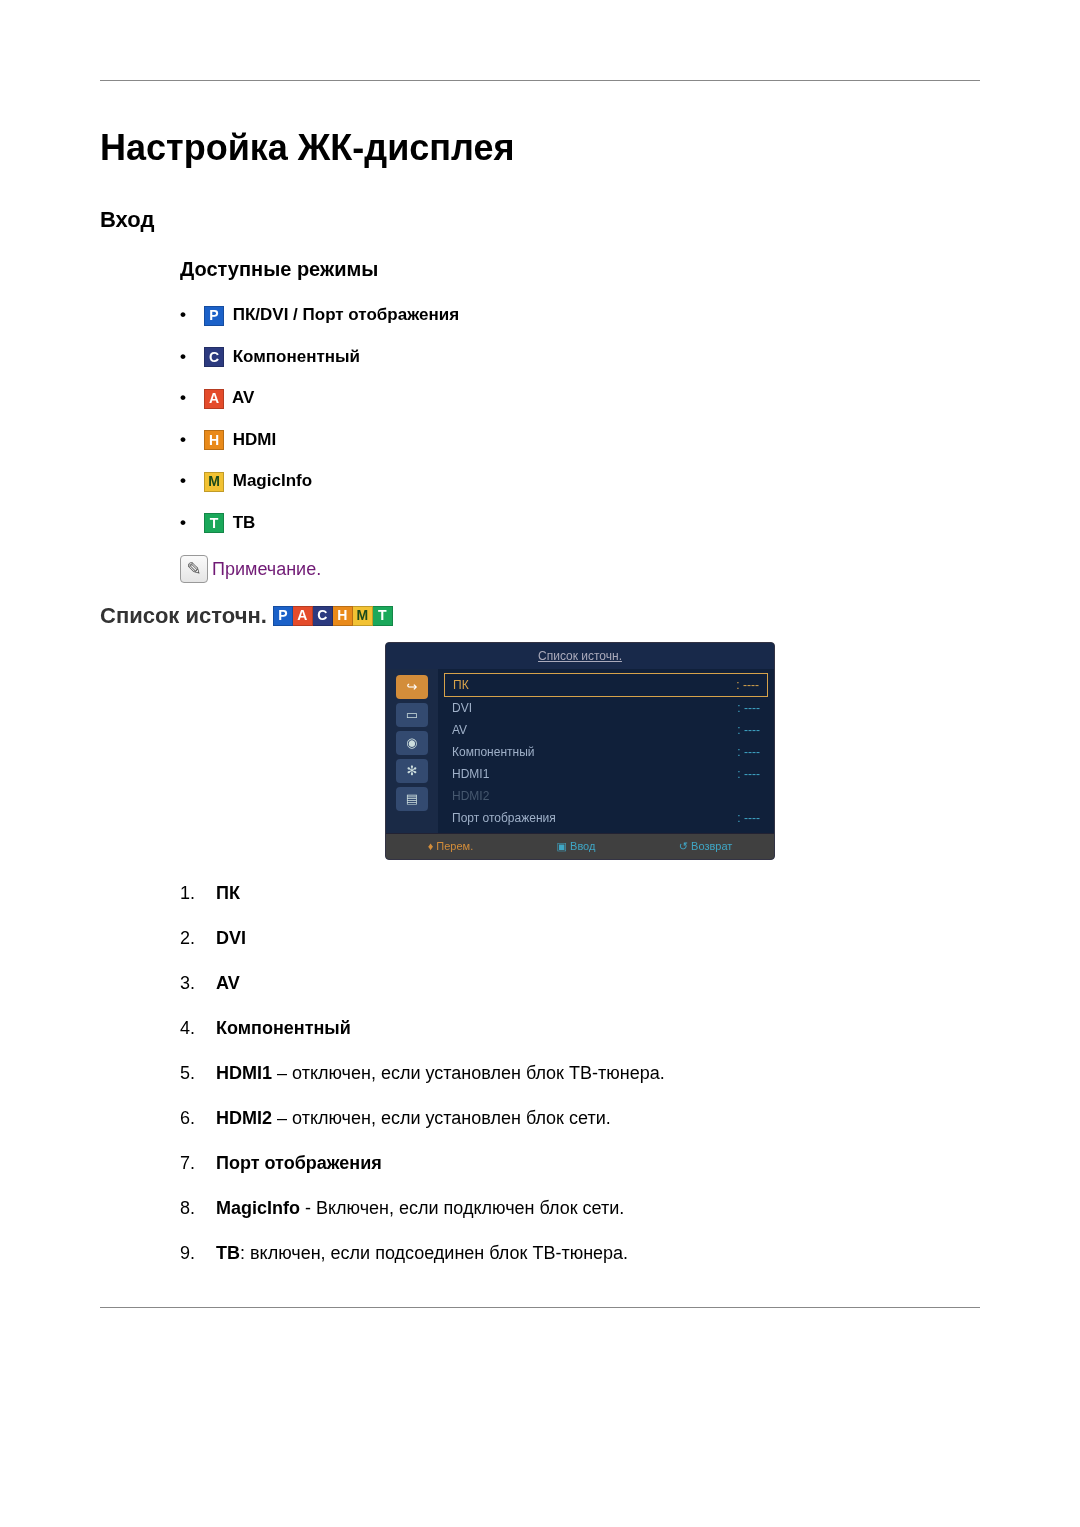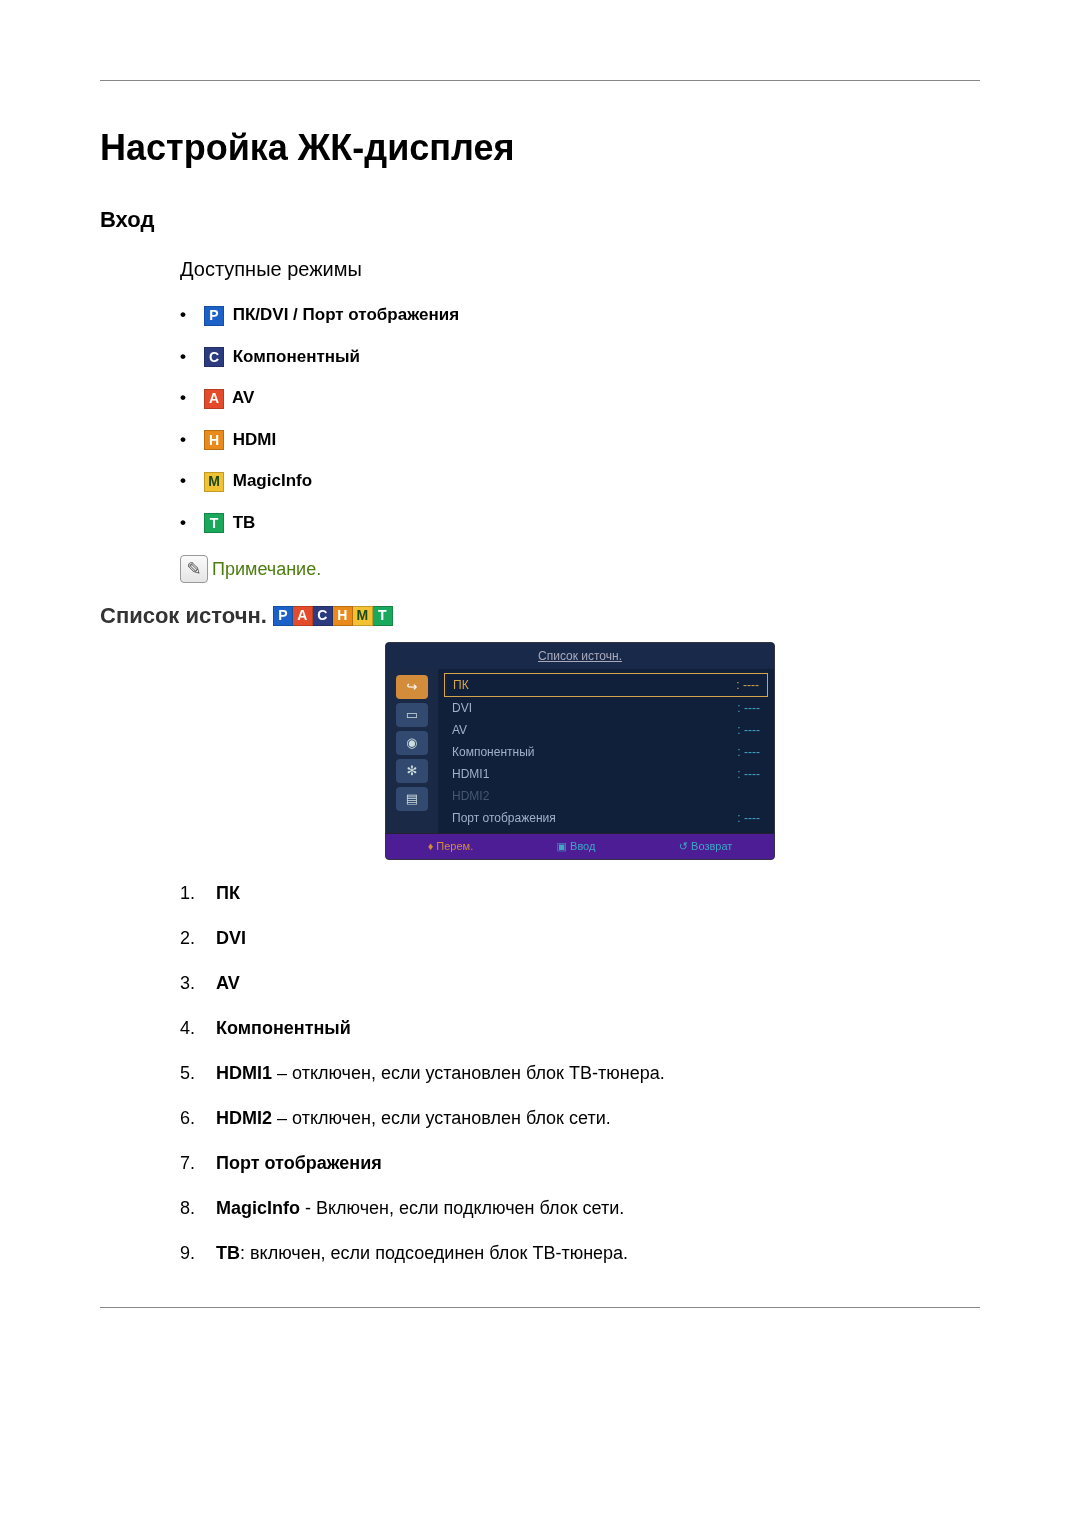--- a/index.html
+++ b/index.html
@@ -26,21 +26,21 @@
       font-weight: bold;
       margin-bottom: 28px;
     }
     h2 {
       font-size: 22px;
       font-weight: bold;
       margin-bottom: 18px;
     }
     h3 {
       font-size: 20px;
-      font-weight: normal;
+      font-weight: bold;
       margin-bottom: 18px;
     }
     .section-body {
       margin-left: 80px;
     }
     .mode-list {
       list-style: none;
       margin-bottom: 20px;
     }
     .mode-list li {
@@ -82,21 +82,21 @@
       height: 28px;
       border: 1px solid #999;
       border-radius: 4px;
       background: linear-gradient(#fafafa,#e5e5e5);
       color: #555;
       margin-right: 4px;
       font-size: 18px;
     }
     .note-label {
       font-size: 18px;
-      color: #4d7c0f;
+      color: #701a75;
     }
     .note-list {
       list-style: none;
       margin-bottom: 24px;
     }
     .note-list li {
       position: relative;
       padding-left: 24px;
       margin-bottom: 16px;
       text-align: justify;
@@ -177,21 +177,21 @@
       color: #9fb0c8;
     }
     .osd-row.highlight {
       border: 1px solid #d6a24a;
       color: #d6a24a;
     }
     .osd-row.dim { color: #46586f; }
     .osd-row .val { color: #3fa6c5; }
     .osd-row.highlight .val { color: #d6a24a; }
     .osd-footer {
-      background: #4c1d95;
+      background: #404040;
       display: flex;
       justify-content: space-around;
       padding: 4px 0;
       font-size: 11px;
       color: #3fa6c5;
       border-top: 1px solid #223;
     }
     .osd-footer span.orange { color: #d38d3a; }
 
     .desc {

